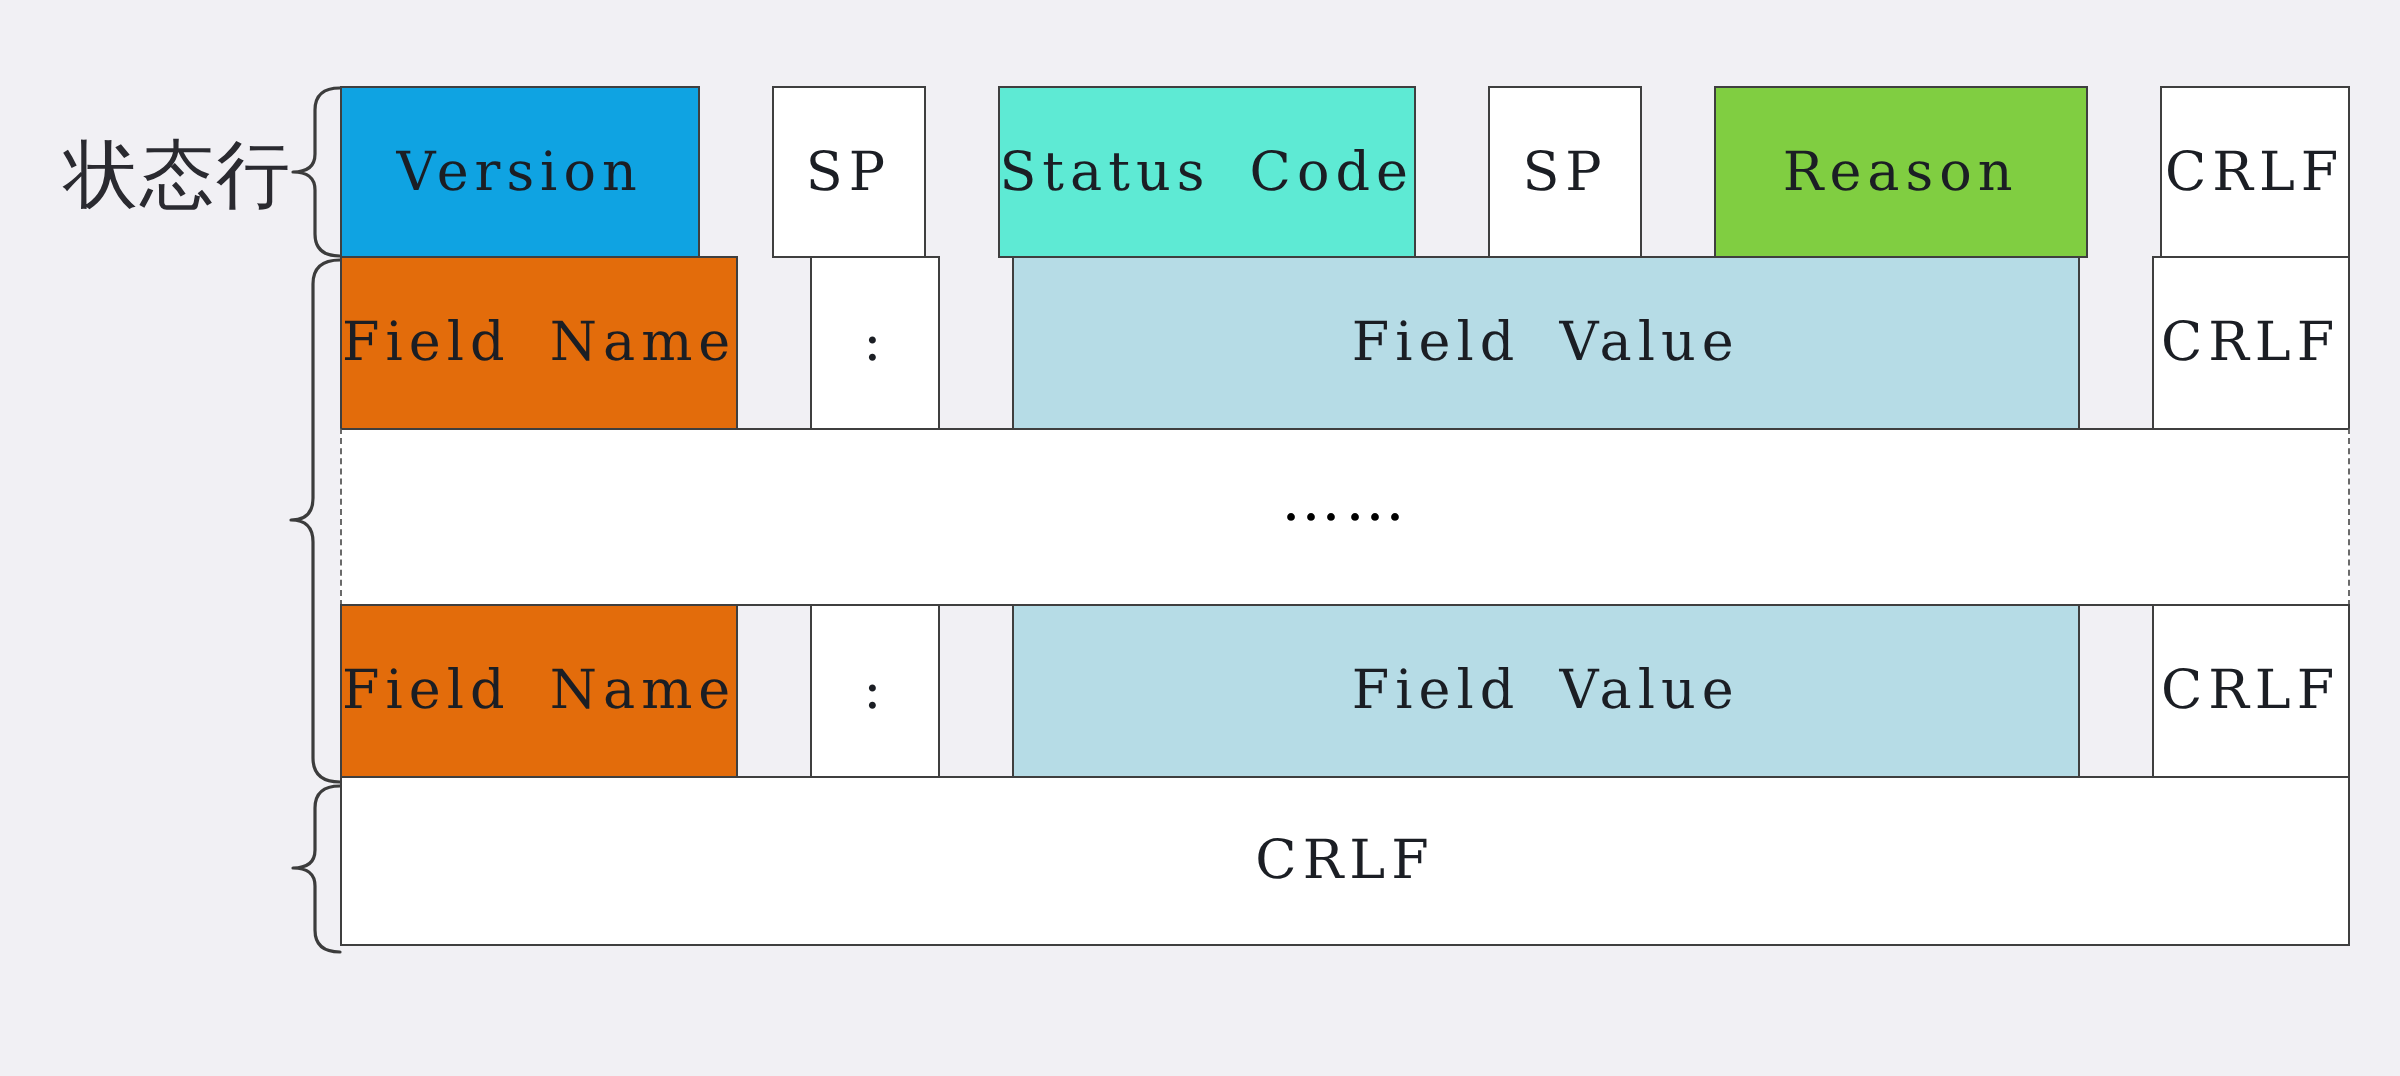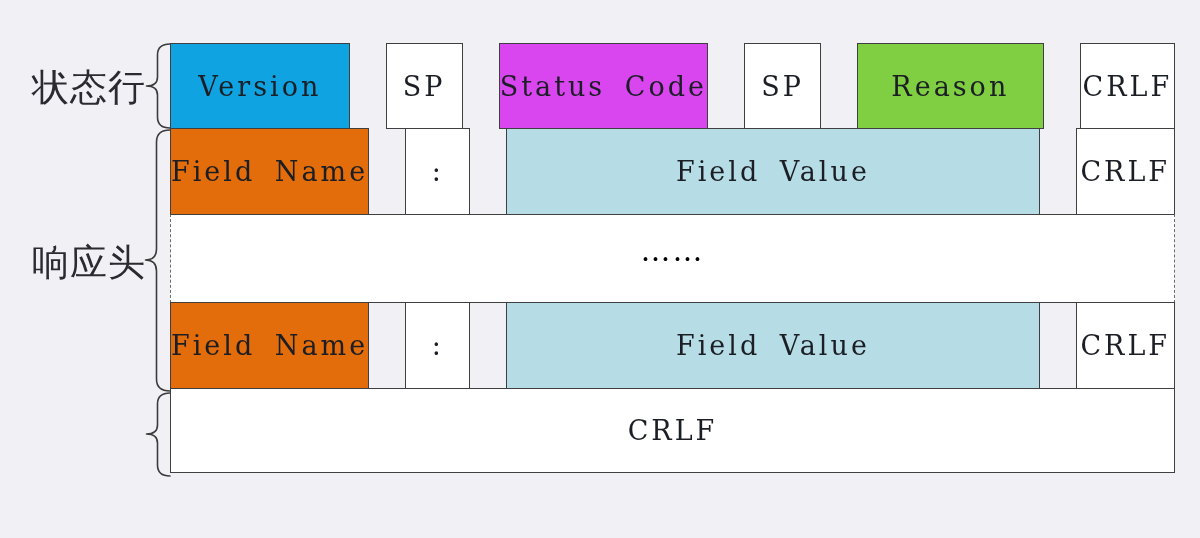--- a/index.html
+++ b/index.html
@@ -67,28 +67,27 @@
 
 <div class="canvas">
 
   <svg class="braces" viewBox="0 0 1200 538" aria-hidden="true">
     <path d="M 170 44 Q 157.5 44 157.5 55 L 157.5 77 Q 157.5 86 146.5 86 Q 157.5 86 157.5 95 L 157.5 117 Q 157.5 128 170 128"></path>
     <path d="M 170 130 Q 156.5 130 156.5 142 L 156.5 249 Q 156.5 260 145.5 260 Q 156.5 260 156.5 271 L 156.5 379 Q 156.5 391 170 391"></path>
     <path d="M 170 393 Q 157.5 393 157.5 404 L 157.5 425 Q 157.5 434 146.5 434 Q 157.5 434 157.5 443 L 157.5 465 Q 157.5 476 170 476"></path>
   </svg>
 
   <div class="side-label lbl-status">状态行</div>
-  <div class="side-label lbl-headers">响应头</div>
 
   <div class="msg-table">
 
     <div class="row r1">
       <div class="cell w-name" style="background-color: rgb(15, 163, 226);">Version</div>
       <div class="cell w-sp">SP</div>
-      <div class="cell w-code" style="background-color: #d946ef;">Status Code</div>
+      <div class="cell w-code" style="background-color: #5eead4;">Status Code</div>
       <div class="cell w-sp">SP</div>
       <div class="cell w-reason" style="background-color: rgb(128, 206, 65); text-align: center;">Reason</div>
       <div class="cell w-crlf">CRLF</div>
     </div>
 
     <div class="row r2">
       <div class="cell w-name" style="background-color: rgb(227, 108, 11);">Field Name</div>
       <div class="cell w-spb">:</div>
       <div class="cell w-value" style="background-color: rgb(182, 220, 230);">Field Value</div>
       <div class="cell w-crlf">CRLF</div>

